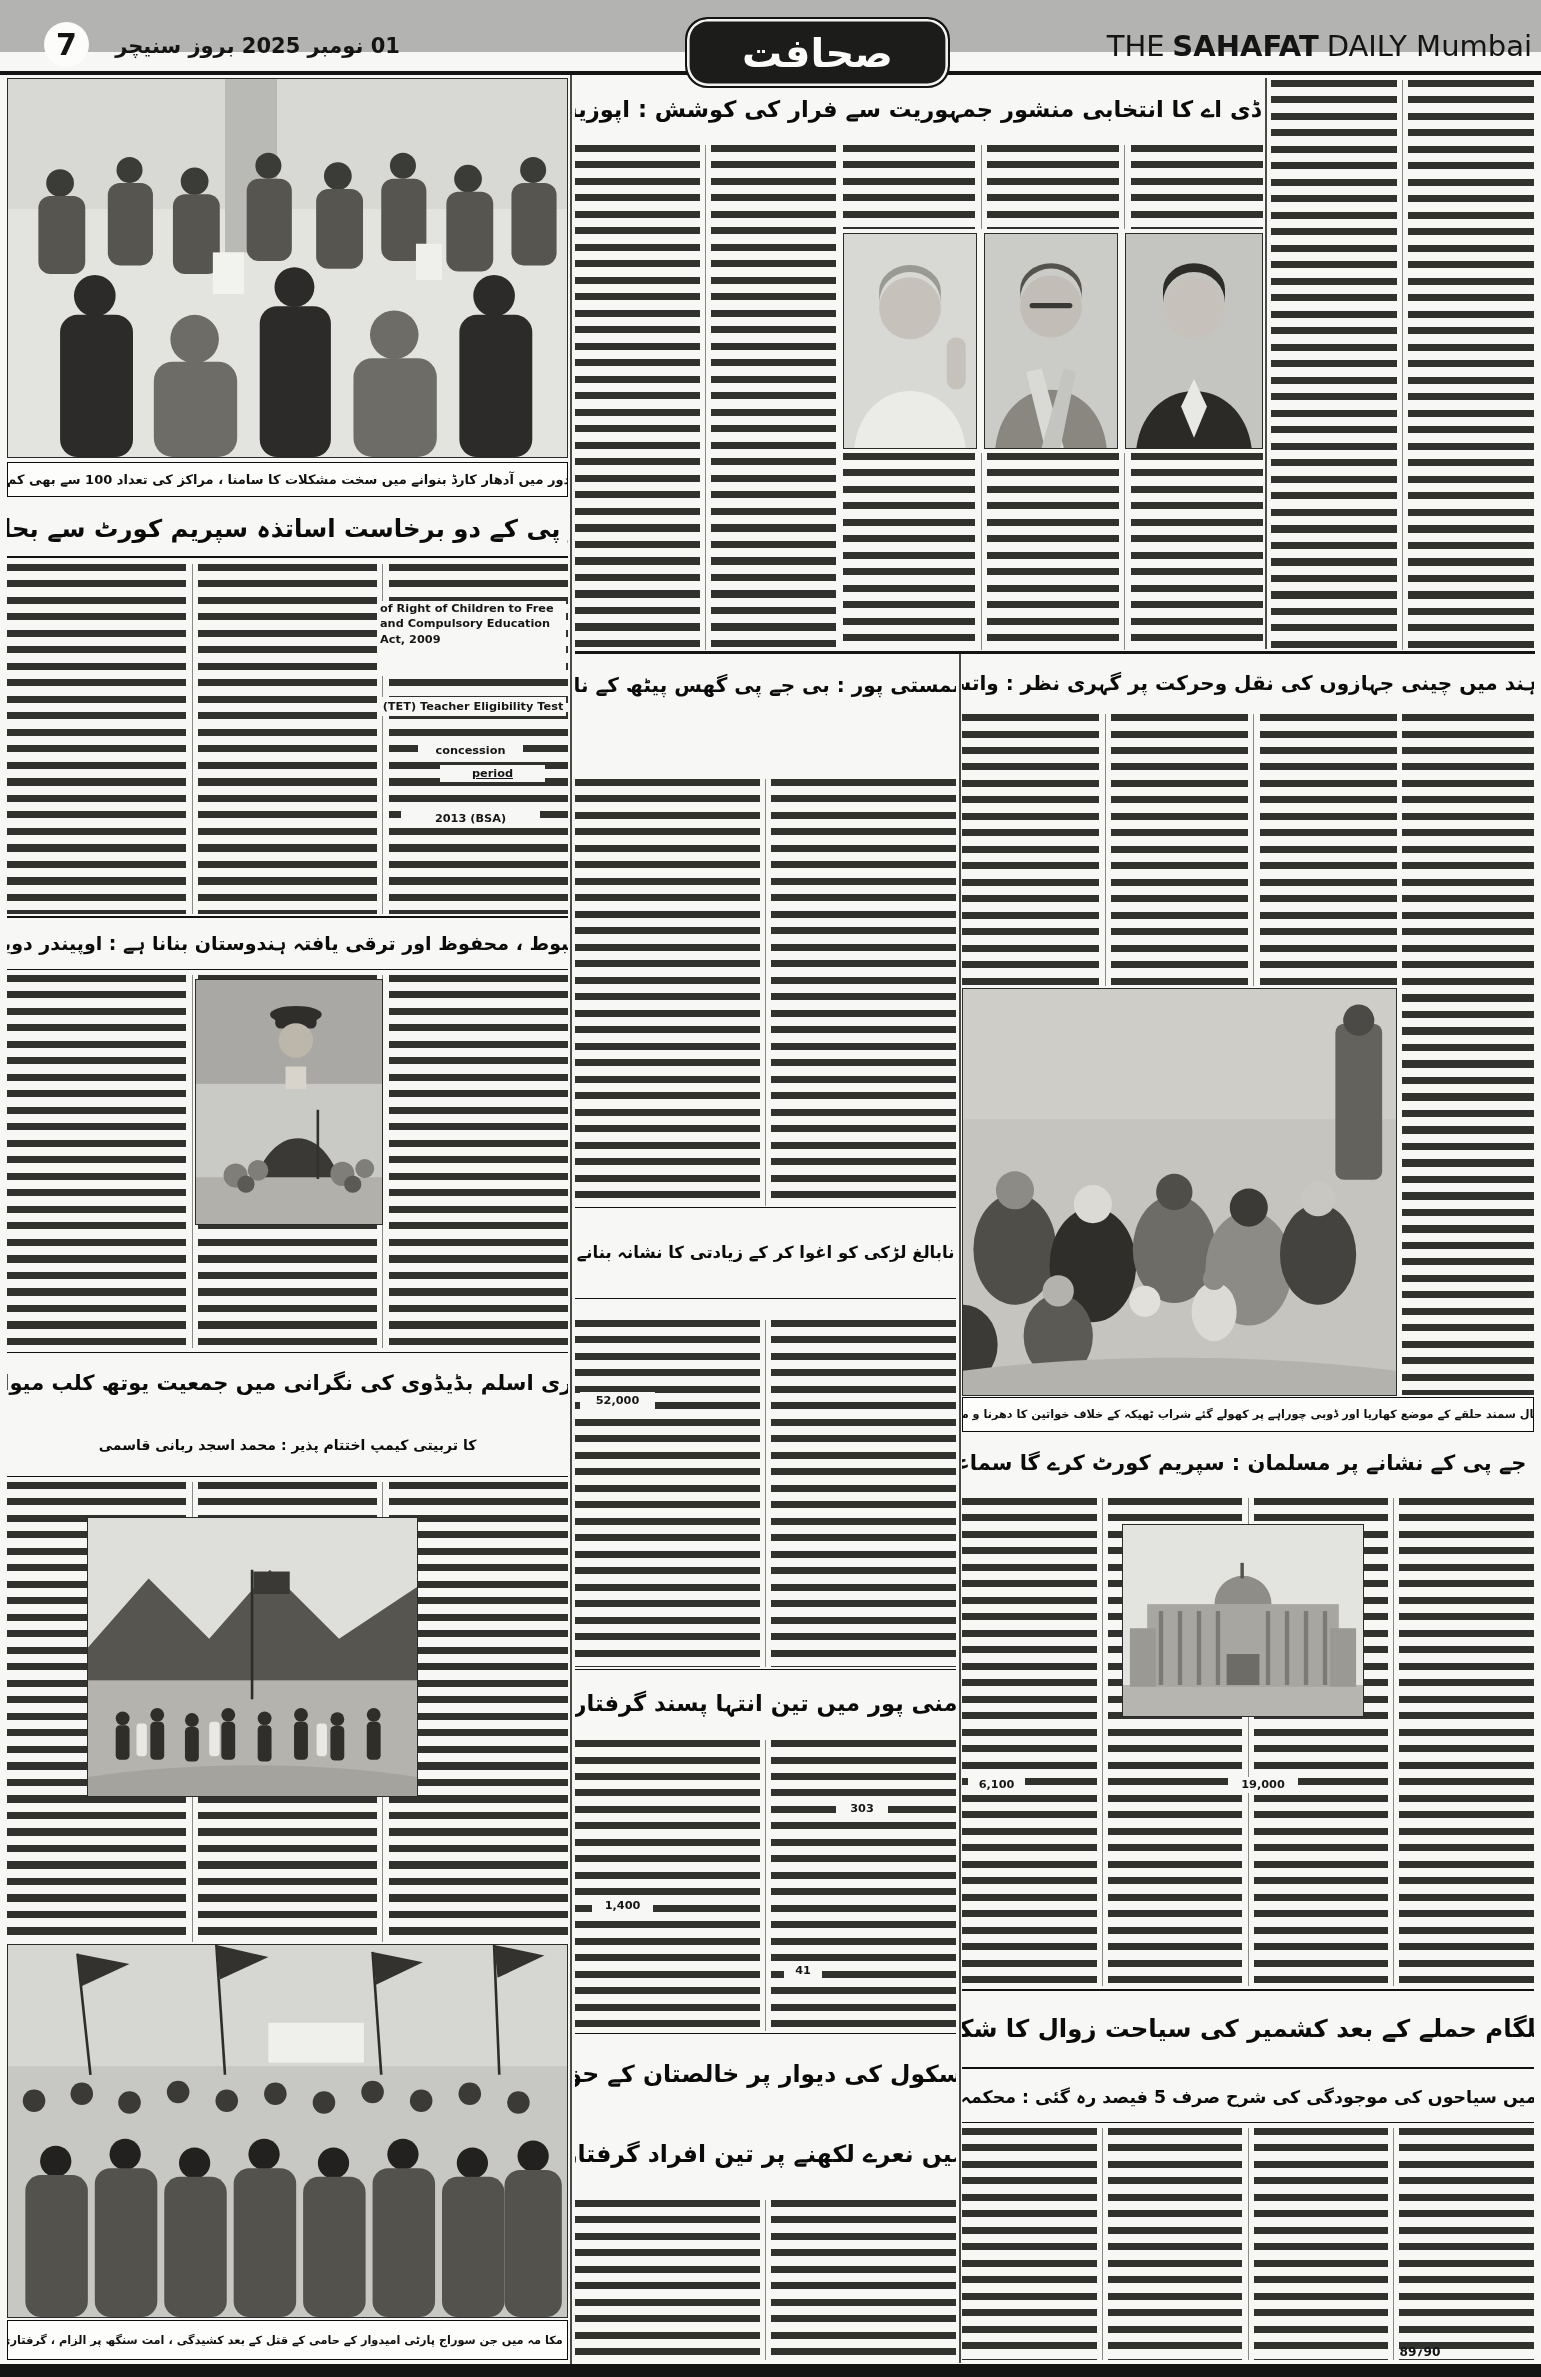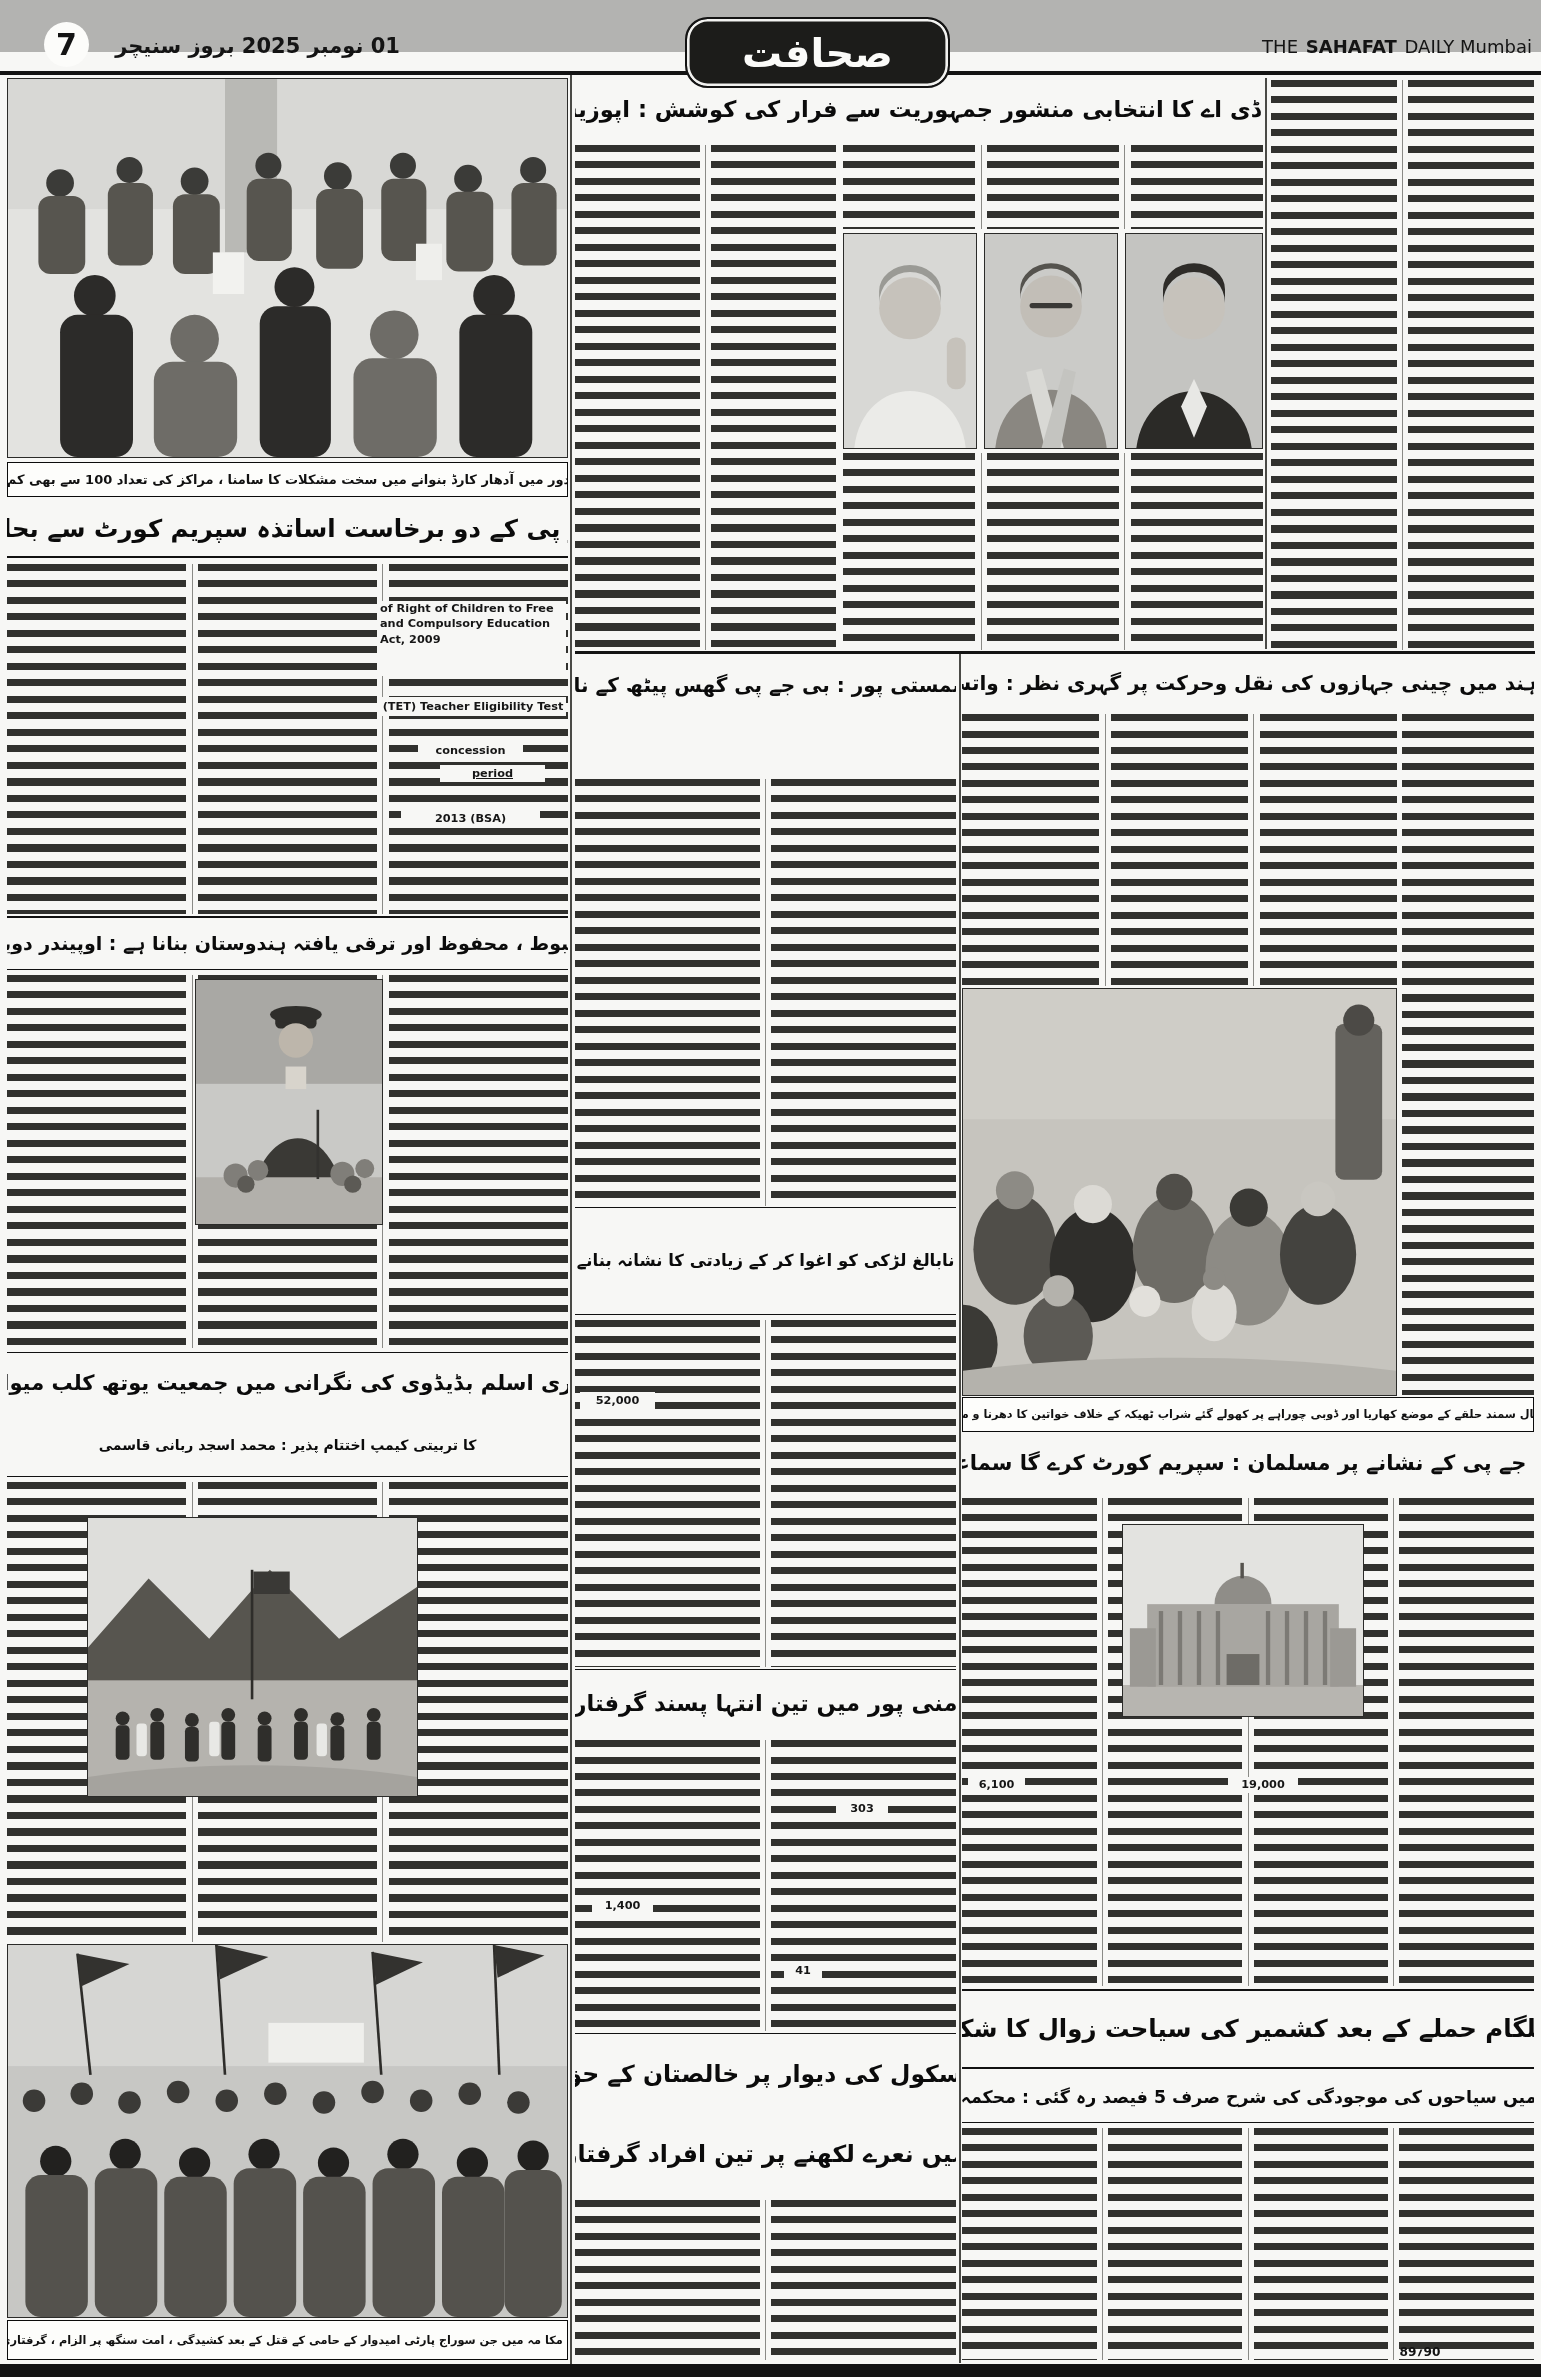--- a/index.html
+++ b/index.html
@@ -22,21 +22,21 @@
   .ph svg{display:block;width:100%;height:100%;}
   .rule{background:#141414;}
   .band{background:#b3b3b1;}
   .frag{background:#f7f7f5;font-weight:700;color:#161616;direction:ltr;font-size:11.3px;line-height:1.35;
         display:flex;align-items:center;justify-content:center;text-align:center;overflow:hidden;}
   .frag.wrap{white-space:normal;align-items:flex-start;justify-content:flex-start;text-align:left;}
   .circle{border-radius:50%;background:#fcfcfa;display:flex;align-items:center;justify-content:center;
           font-weight:700;font-size:30px;color:#141414;}
   .mast{background:#1c1c1a;border:2.6px solid #141414;border-radius:22.6px;box-shadow:inset 0 0 0 2.6px #f2f2f0;
         display:flex;align-items:center;justify-content:center;color:#fbfbf9;font-weight:700;font-size:40px;direction:rtl;}
-  .men{display:flex;align-items:center;justify-content:flex-end;gap:7.8px;font-size:18px;color:#141414;direction:ltr;white-space:nowrap;}
+  .men{display:flex;align-items:center;justify-content:flex-end;gap:7.8px;font-size:29px;color:#141414;direction:ltr;white-space:nowrap;}
   .men .b{font-weight:800;}
   .dt{display:flex;align-items:center;justify-content:center;font-weight:700;font-size:21px;direction:rtl;color:#141414;white-space:nowrap;}
   .pref{display:flex;align-items:center;justify-content:center;font-weight:700;font-size:12.2px;direction:rtl;color:#141414;}
 </style>
 </head>
 <body>
 
 <div class="page">
 
   <div class="abs rule" style="left:0;top:16;width:1541px;height:4.4px;"></div>
@@ -305,21 +305,21 @@
   </div>
   <div class="abs rule" style="left:575px;top:651px;width:960px;height:2.6px;"></div>
 
   <div class="abs hl" style="left:575px;top:659px;width:381px;height:52px;font-size:20px;">سمستی پور : بی جے پی گھس پیٹھ کے نام</div>
   <div class="abs cols" style="left:575px;top:779px;width:381px;height:427px;">
     <div class="c fl"></div>
       <div class="vr"></div>
     <div class="c fl"></div>
   </div>
 
-  <div class="abs hl2" style="left:575px;top:1207px;width:381px;height:108px;border-top:1.7px solid #111;border-bottom:1.7px solid #111;">
+  <div class="abs hl2" style="left:575px;top:1207px;width:381px;height:92px;border-top:1.7px solid #111;border-bottom:1.7px solid #111;">
     <div class="ln" style="font-size:16.5px;">نابالغ لڑکی کو اغوا کر کے زیادتی کا نشانہ بنانے</div>
   </div>
   <div class="abs cols" style="left:575px;top:1320px;width:381px;height:347px;">
     <div class="c fl"></div>
       <div class="vr"></div>
     <div class="c fl"></div>
   </div>
   <div class="abs frag" style="left:580px;top:1392px;width:75px;height:17.4px;">52,000</div>
 
   <div class="abs hl" style="left:575px;top:1669px;width:381px;height:68px;font-size:22.6px;border-top:1.7px solid #111;">منی پور میں تین انتہا پسند گرفتار</div>

